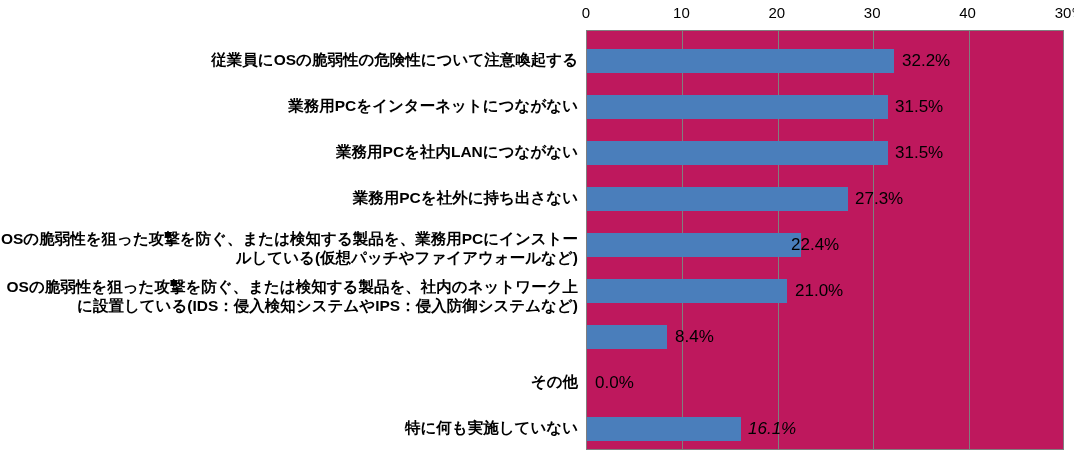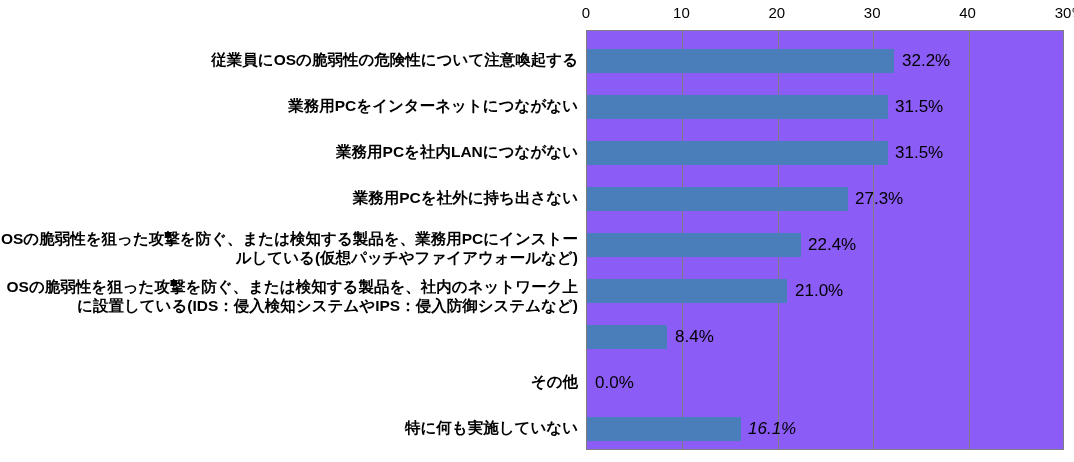--- a/index.html
+++ b/index.html
@@ -46,21 +46,21 @@
   }
   
   .plot {
     position: absolute;
     left: 586px;
     top: 30px;
     width: 478px;
     height: 420px;
     border: 1px solid #7f7f7f;
     box-sizing: border-box;
-    background: #8b5cf6;
+    background: #be185d;
   }
   .gridline {
     position: absolute;
     top: 0;
     bottom: 0;
     width: 1px;
     background: #7f7f7f;
   }
   .bar {
     position: absolute;
@@ -153,21 +153,21 @@
     <div class="bar" style="top:64px;  left:0; width:300.5px;"></div>
     <div class="bar-value" style="top:64px; left:308px;">31.5%</div>
 
     <div class="bar" style="top:110px; left:0; width:300.5px;"></div>
     <div class="bar-value" style="top:110px; left:308px;">31.5%</div>
 
     <div class="bar" style="top:156px; left:0; width:260.5px;"></div>
     <div class="bar-value" style="top:156px; left:268px;">27.3%</div>
 
     <div class="bar" style="top:202px; left:0; width:213.7px;"></div>
-    <div class="bar-value" style="top:202px; left:221px;">22.4%</div>
+    <div class="bar-value" style="top:202px; left:204px;">22.4%</div>
 
     <div class="bar" style="top:248px; left:0; width:200.3px;"></div>
     <div class="bar-value" style="top:248px; left:208px;">21.0%</div>
 
     <div class="bar" style="top:294px; left:0; width:80.1px;"></div>
     <div class="bar-value" style="top:294px; left:88px;">8.4%</div>
 
     <div class="bar" style="top:340px; left:0; width:0px;"></div>
     <div class="bar-value" style="top:340px; left:8px;">0.0%</div>
 

